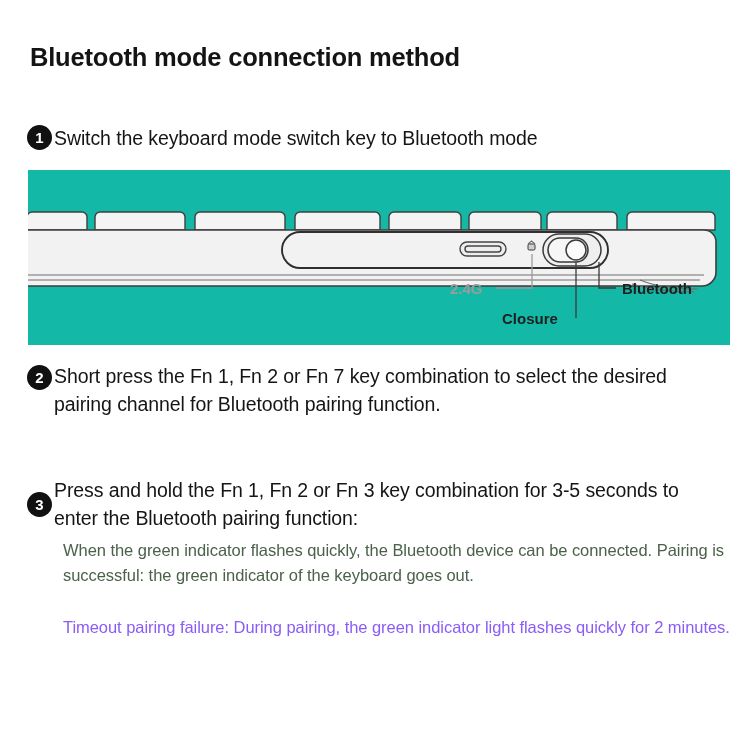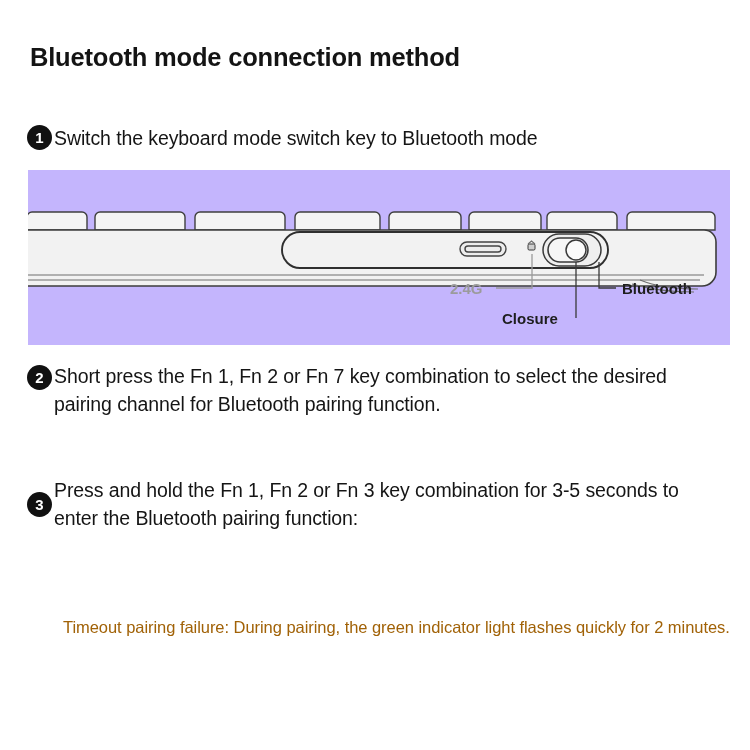--- a/index.html
+++ b/index.html
@@ -76,31 +76,31 @@
   
   .note {
     position: absolute;
     left: 63px;
     width: 668px;
     font-size: 16.5px;
     line-height: 25px;
     letter-spacing: -0.05px;
   }
   #note-green  { top: 538px; color: #4b6149; }
-  #note-red    { top: 615px; color: #a16207; }
+  #note-red    { top: 615px; color: #8b5cf6; }
   #note-dark   { top: 678px; color: #27272a; }
 
   
   .figure-panel {
     position: absolute;
     left: 28px;
     top: 170px;
     width: 702px;
     height: 175px;
-    background: #c4b5fd;
+    background: #14b8a6;
     text-align: center;
   }
   .figure-panel svg {
     display: block;
     width: 702px;
     height: 175px;
   }
   .kb-thin   { fill: none; stroke: #6e6e6e; stroke-width: 1.1; }
   .kb-key    { fill: #f4f4f4; stroke: #3f3f3f; stroke-width: 1.4; }
   .kb-body   { fill: #f2f2f2; stroke: #3c3c3c; stroke-width: 1.6; }
@@ -190,17 +190,18 @@
   <div class="step" id="step-2">
     <div class="step-badge">2</div>
     <div class="step-text">Short press the Fn 1, Fn 2 or Fn 7 key combination to select the desired pairing channel for Bluetooth pairing function.</div>
   </div>
 
   <div class="step" id="step-3">
     <div class="step-badge">3</div>
     <div class="step-text">Press and hold the Fn 1, Fn 2 or Fn 3 key combination for 3-5 seconds to enter the Bluetooth pairing function:</div>
   </div>
 
+  <div class="note" id="note-green">When the green indicator flashes quickly, the Bluetooth device can be connected. Pairing is successful: the green indicator of the keyboard goes out.</div>
 
   <div class="note" id="note-red">Timeout pairing failure: During pairing, the green indicator light flashes quickly for 2 minutes.</div>
 
 
 </div>
 
 </body></html>

